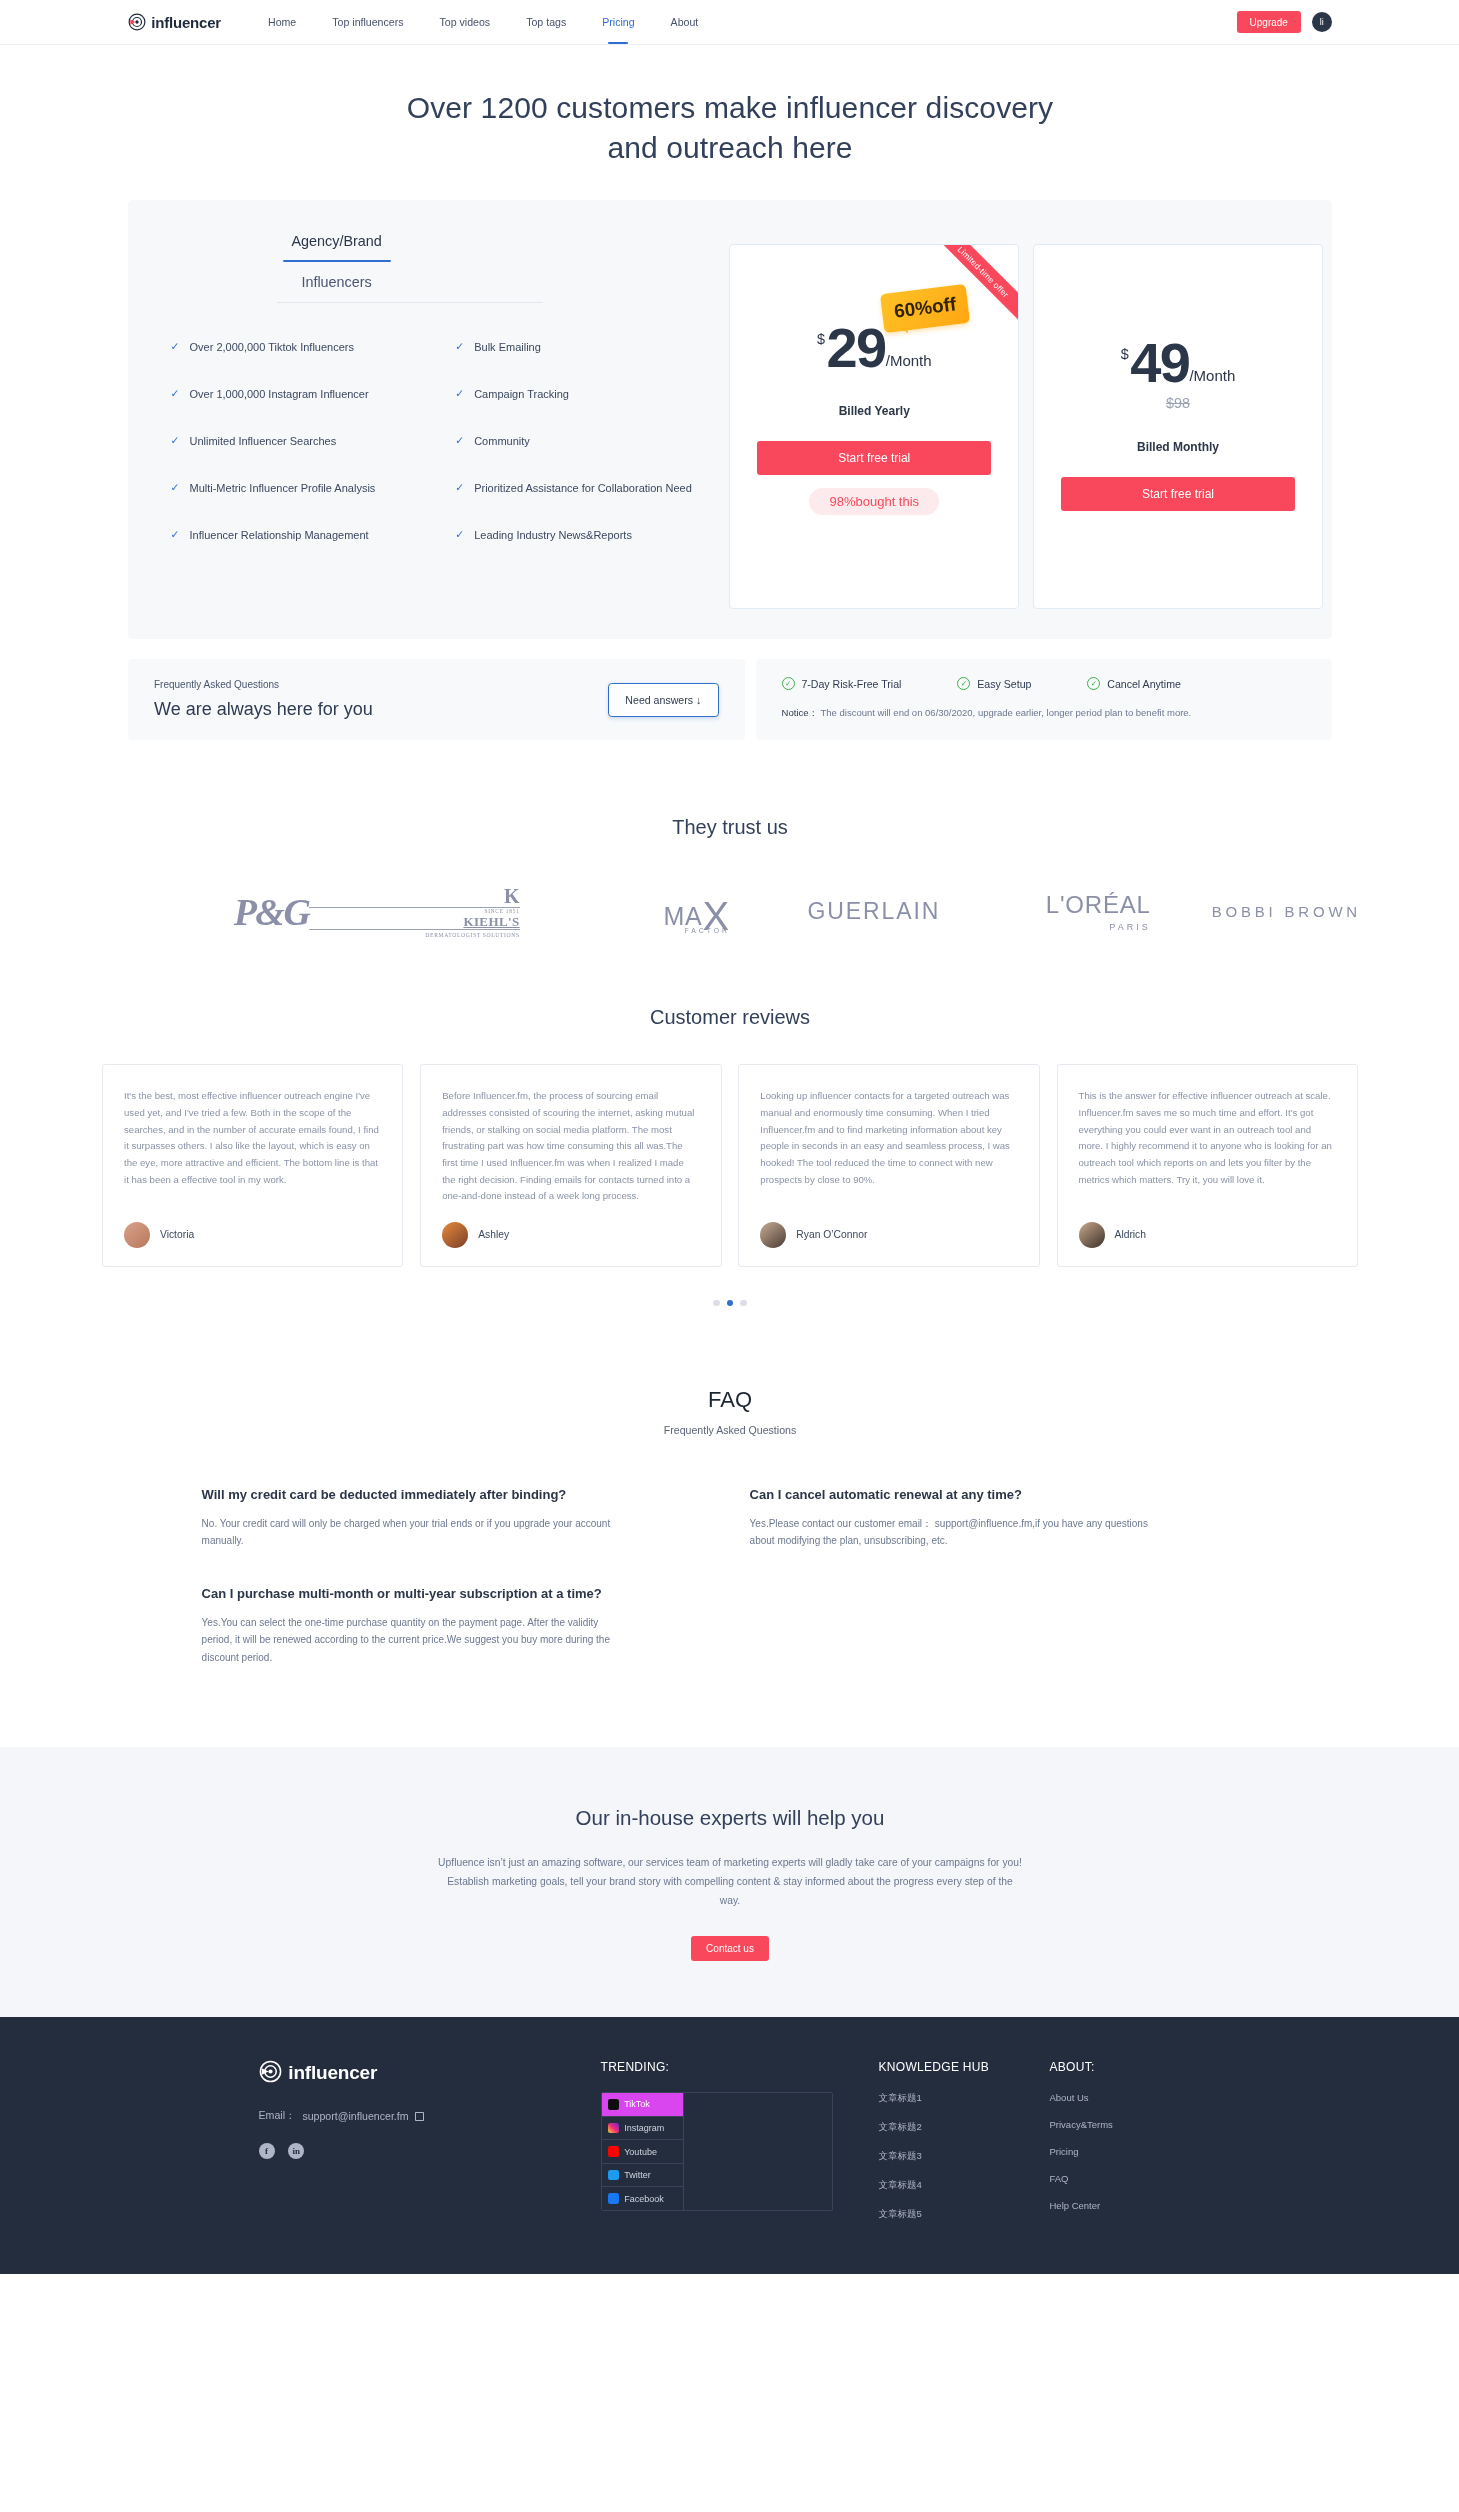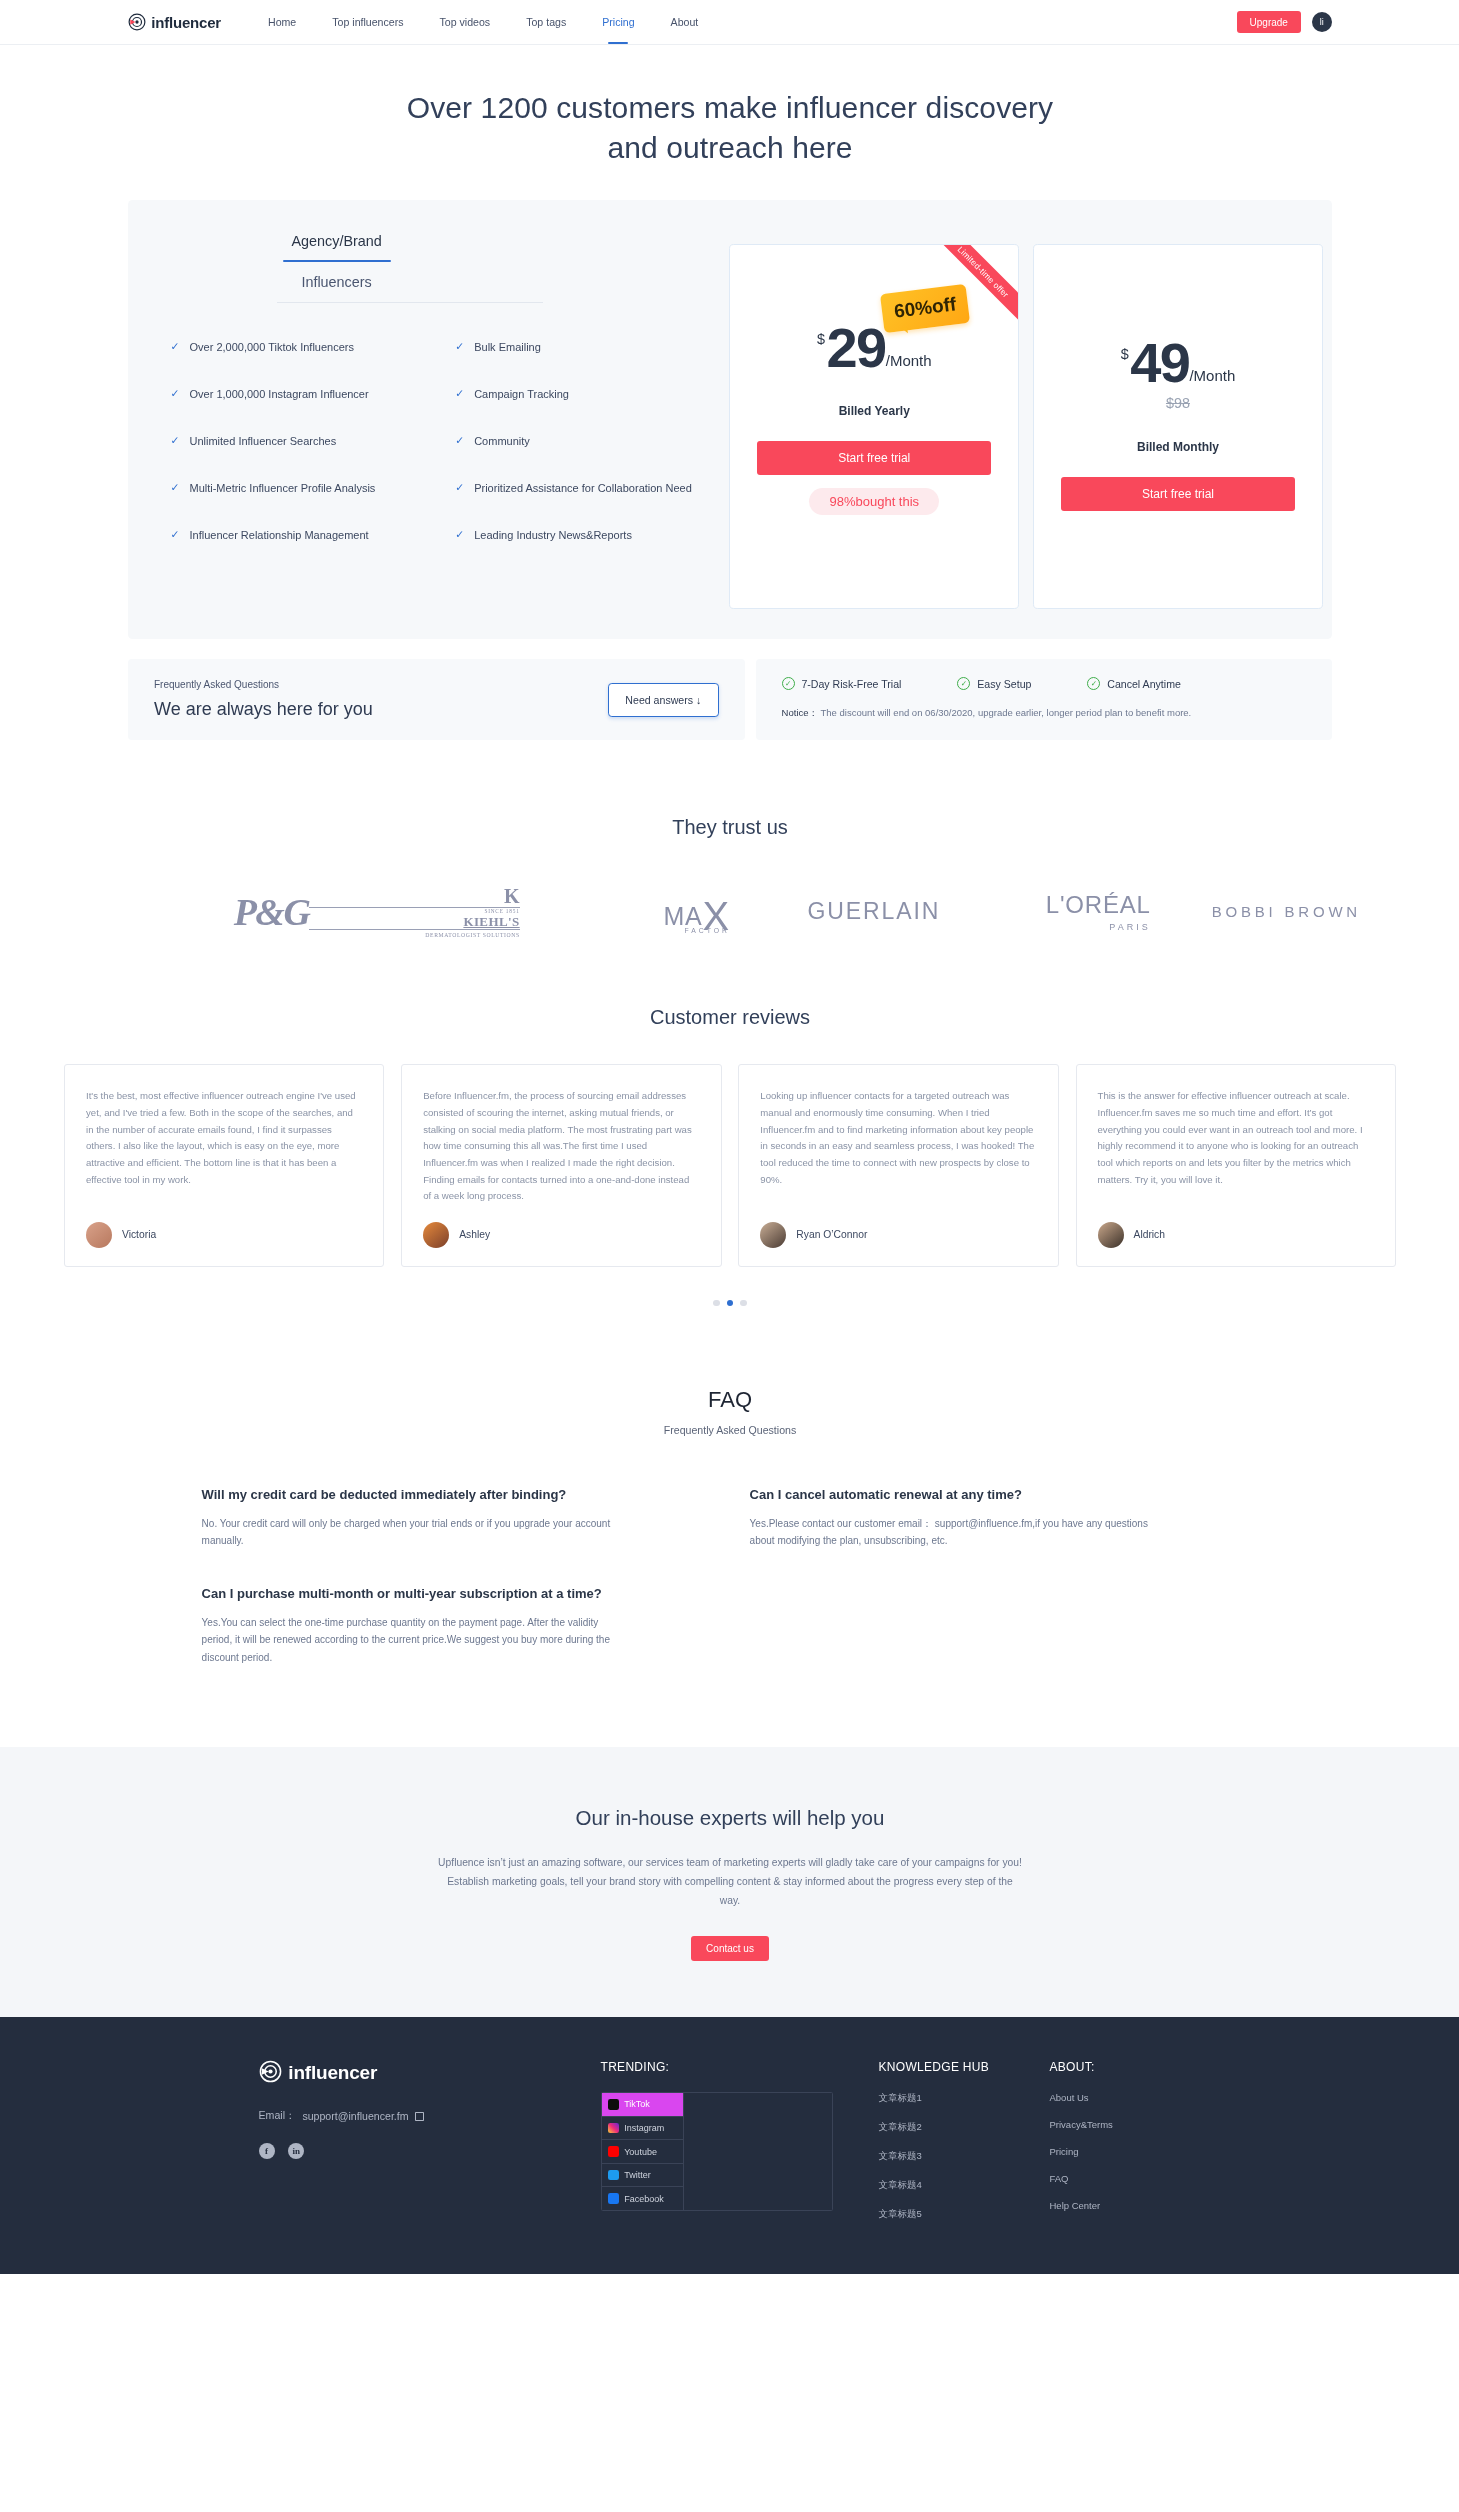--- a/index.html
+++ b/index.html
@@ -188,21 +188,21 @@
   .logo-max .fac { display: block; font-size: 6.8px; letter-spacing: 3px; margin-top: -7.6px; }
   .logo-guerlain { font-size: 23px; letter-spacing: 1.9px; }
   .logo-loreal { font-size: 24px; letter-spacing: 0.8px; font-weight: 500; }
   .logo-loreal .paris { display: block; font-size: 9px; letter-spacing: 3px; margin-top: 2.3px; }
   .logo-bobbi { font-size: 15px; letter-spacing: 3.8px; }
 
   
   .reviews-sec { padding: 68px 0 0; text-align: center; }
   .reviews {
     display: flex; gap: 16.7px; justify-content: center;
-    margin-top: 35px; padding: 0 64px;
+    margin-top: 35px; padding: 0 102px;
   }
   .review-card {
     flex: 1; background: #fff; border: 0.8px solid #e6e9ef; border-radius: 3px;
     padding: 23px 21px 18px; text-align: left; min-height: 196px;
     display: flex; flex-direction: column;
   }
   .review-text { font-size: 9.6px; line-height: 1.74; color: #8a93a6; flex: 1; }
   .review-author { display: flex; align-items: center; gap: 10px; margin-top: 16.7px; }
   .review-avatar {
     width: 26px; height: 26px; border-radius: 50%; flex: 0 0 auto;

